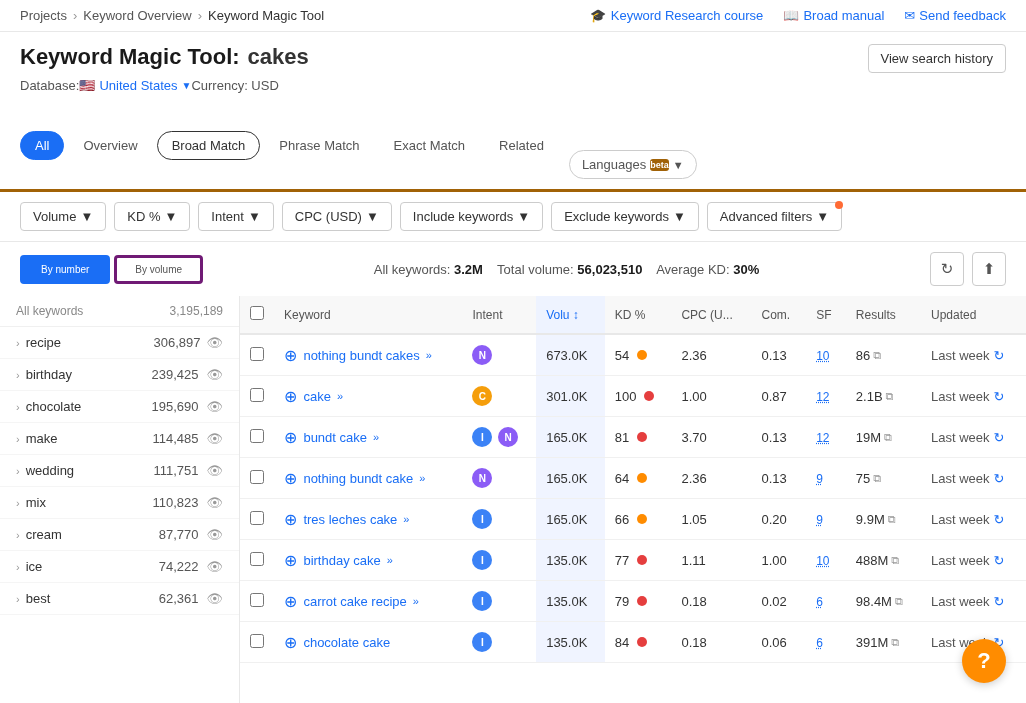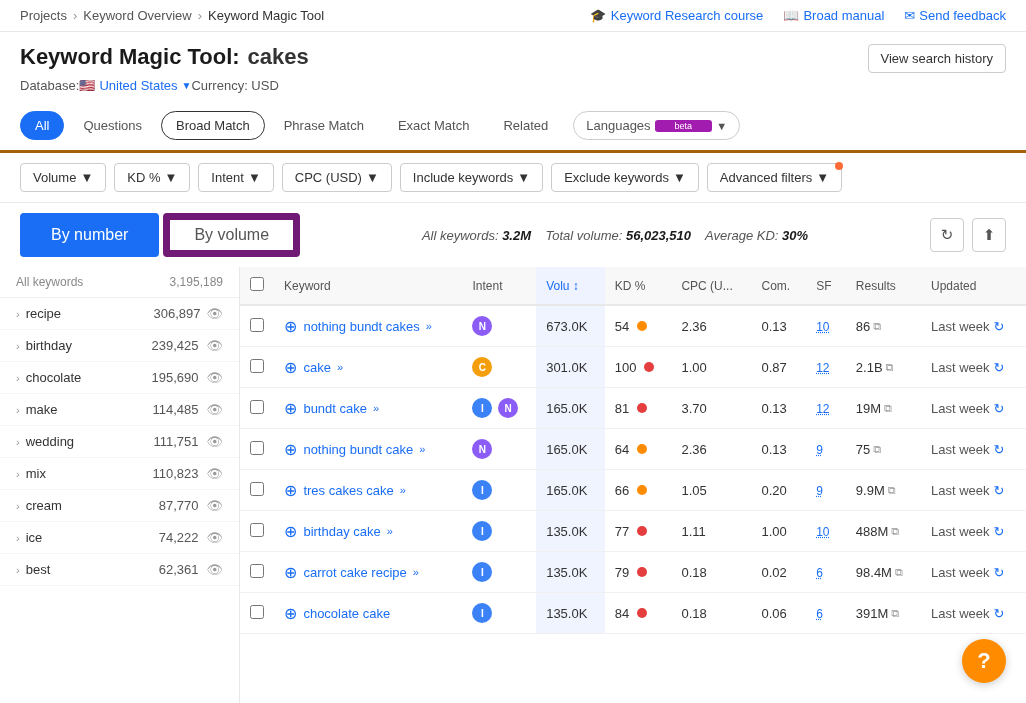--- a/index.html
+++ b/index.html
@@ -18,33 +18,33 @@
     .header-title .keyword { color: #333; font-weight: 700; }
     .header-meta { display: flex; align-items: center; gap: 0; font-size: 13px; color: #555; }
     .db-flag { display: inline-flex; align-items: center; gap: 4px; color: #1a6ef5; cursor: pointer; }
     .view-history-btn { background: #fff; border: 1px solid #ccc; border-radius: 4px; padding: 6px 12px; font-size: 13px; cursor: pointer; color: #333; }
 
     .tabs-row { display: flex; align-items: center; gap: 4px; padding: 10px 20px; border-bottom: 3px solid #a16207; }
     .tab-btn { padding: 6px 14px; border-radius: 20px; border: 1px solid transparent; font-size: 13px; cursor: pointer; background: transparent; color: #555; }
     .tab-btn.active-blue { background: #1a6ef5; color: #fff; border-color: #1a6ef5; font-weight: 500; }
     .tab-btn.active-outline { background: #fff; color: #333; border-color: #333; font-weight: 500; }
     .tab-btn:not(.active-blue):not(.active-outline) { border-color: transparent; }
-    .languages-btn { display: flex; align-items: center; gap: 4px; padding: 6px 12px; border: 1px solid #ccc; border-radius: 20px; font-size: 13px; cursor: pointer; background: #fff; color: #555; margin-left: 6px; }
-    .beta-badge { background: #a21caf; color: #fff; font-size: 9px; padding: 1px 20px; border-radius: 3px; font-weight: 400; }
+    .languages-btn { display: flex; align-items: center; gap: 4px; padding: 6px 12px; border: 1px solid #ccc; border-radius: 20px; font-size: 13px; cursor: pointer; background: #fff; color: #555; margin-left: 6px; margin-top: 39px; }
+    .beta-badge { background: #a16207; color: #fff; font-size: 9px; padding: 1px 0; border-radius: 3px; font-weight: 700; }
 
     .filters-row { display: flex; align-items: center; gap: 8px; padding: 10px 20px; border-bottom: 1px solid #e8e8e8; position: relative; }
     .filter-btn { display: flex; align-items: center; gap: 4px; padding: 6px 12px; border: 1px solid #ccc; border-radius: 4px; font-size: 13px; cursor: pointer; background: #fff; color: #333; white-space: nowrap; }
     .adv-filters-btn { position: relative; }
     .orange-dot { width: 8px; height: 8px; background: #ff6b35; border-radius: 50%; position: absolute; top: -2px; right: -2px; }
 
     .toolbar-row { display: flex; align-items: center; justify-content: space-between; padding: 10px 20px; }
     .sort-btns { display: flex; gap: 4px; }
-    .sort-btn { padding: 6px 24px; border-radius: 4px; border: 7px solid #701a75; font-size: 16px; cursor: pointer; background: #fff; color: #555; }
+    .sort-btn { padding: 6px 18px; border-radius: 4px; border: 3px solid #701a75; font-size: 10px; cursor: pointer; background: #fff; color: #555; }
     .sort-btn.active { background: #1a6ef5; color: #fff; border-color: #1a6ef5; }
-    .stats { font-size: 13px; color: #555; font-style: italic; }
+    .stats { font-size: 13px; color: #555; }
     .stats strong { color: #1a1a1a; font-weight: 700; }
     .toolbar-actions { display: flex; align-items: center; gap: 8px; }
     .add-list-btn { display: flex; align-items: center; gap: 6px; background: #1a6ef5; color: #fff; border: none; border-radius: 4px; padding: 8px 16px; font-size: 13px; cursor: pointer; font-weight: 500; }
     .icon-btn { width: 34px; height: 34px; border: 1px solid #ccc; border-radius: 4px; background: #fff; cursor: pointer; display: flex; align-items: center; justify-content: center; color: #555; font-size: 15px; }
 
     .main-content { display: flex; }
     
     .sidebar { width: 240px; flex-shrink: 0; border-right: 1px solid #e8e8e8; min-height: 450px; }
     .sidebar-header { padding: 8px 16px; font-size: 12px; color: #888; display: flex; justify-content: space-between; border-bottom: 1px solid #f0f0f0; }
     .sidebar-item { display: flex; align-items: center; justify-content: space-between; padding: 8px 16px; border-bottom: 1px solid #f5f5f5; cursor: pointer; }
@@ -127,21 +127,21 @@
           </span>
           <span>Currency: USD</span>
         </div>
       </div>
       <button class="view-history-btn">View search history</button>
     </div>
   </div>
 
   <div class="tabs-row">
     <button class="tab-btn active-blue">All</button>
-    <button class="tab-btn">Questions</button>
+    <button class="tab-btn">Overview</button>
     <button class="tab-btn active-outline">Broad Match</button>
     <button class="tab-btn">Phrase Match</button>
     <button class="tab-btn">Exact Match</button>
     <button class="tab-btn">Related</button>
     <button class="languages-btn">
       <span>Languages</span>
       <span class="beta-badge">beta</span>
       <span style="font-size:11px;">▼</span>
     </button>
   </div>
@@ -428,21 +428,21 @@
         <span>Last week</span>
         <span class="refresh-icon">↻</span>
       </div>
     </td>
   </tr>
             <tr>
     <td class="checkbox-col"><input type="checkbox" style=""></td>
     <td>
       <div class="kw-cell">
         <span class="plus-icon">⊕</span>
-        <a href="#" class="kw-link">tres cakes cake</a>
+        <a href="#" class="kw-link">tres leches cake</a>
         <span class="chevron-right">»</span>
       </div>
     </td>
     <td><span class="intent-badge intent-i">I</span></td>
     <td style="background:#f0f4ff;">165.0K</td>
     <td>66 <span class="kd-dot dot-orange"></span></td>
     <td>1.05</td>
     <td>0.20</td>
     <td><span class="num-link">9</span></td>
     <td>

